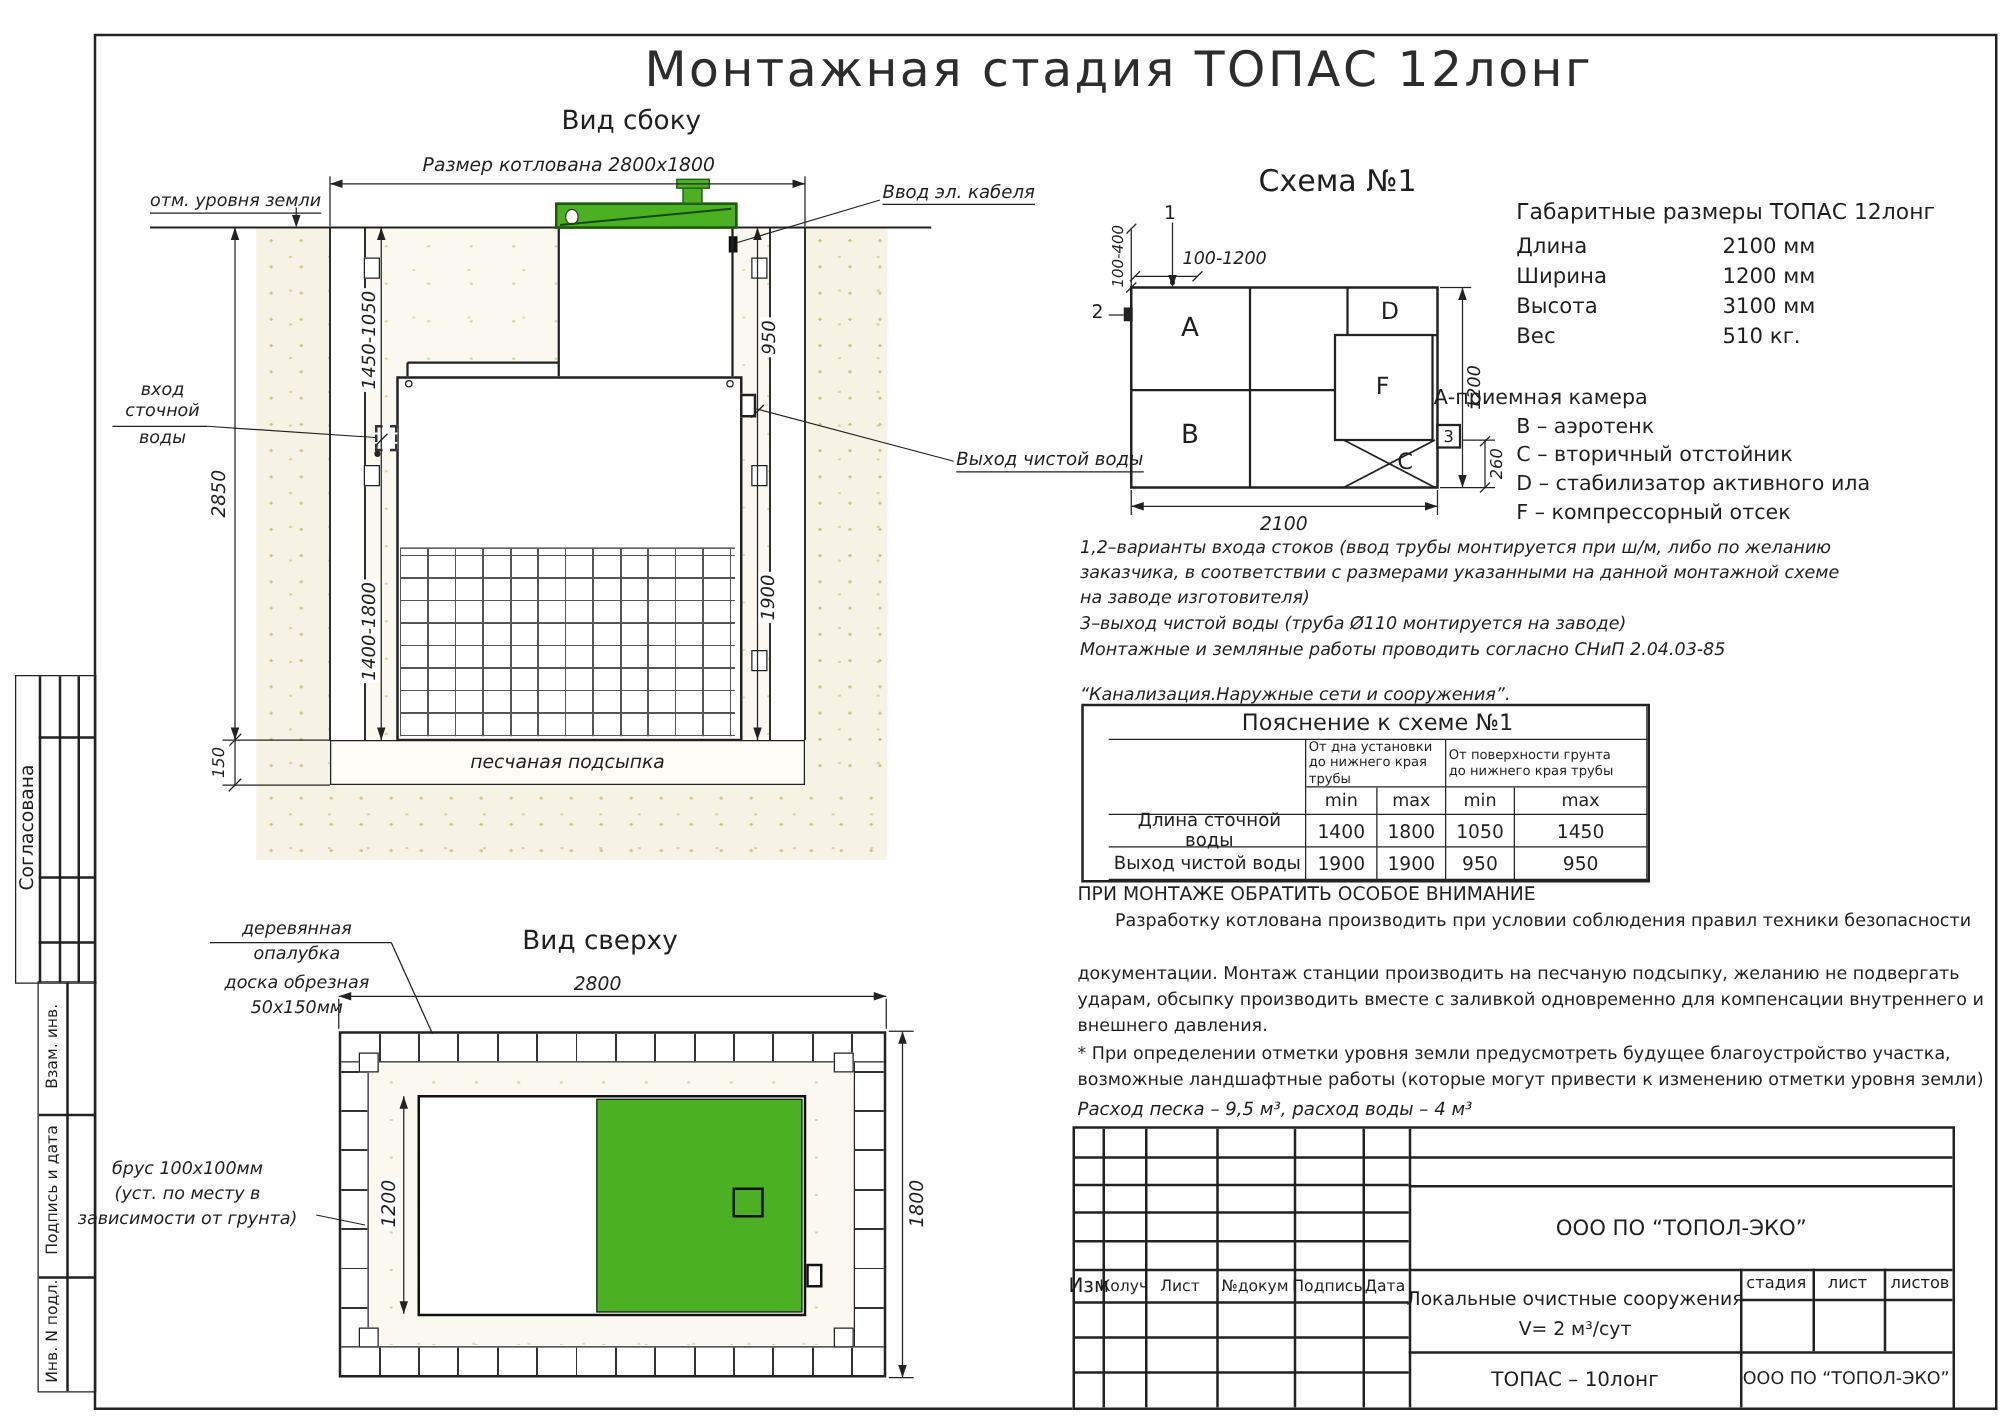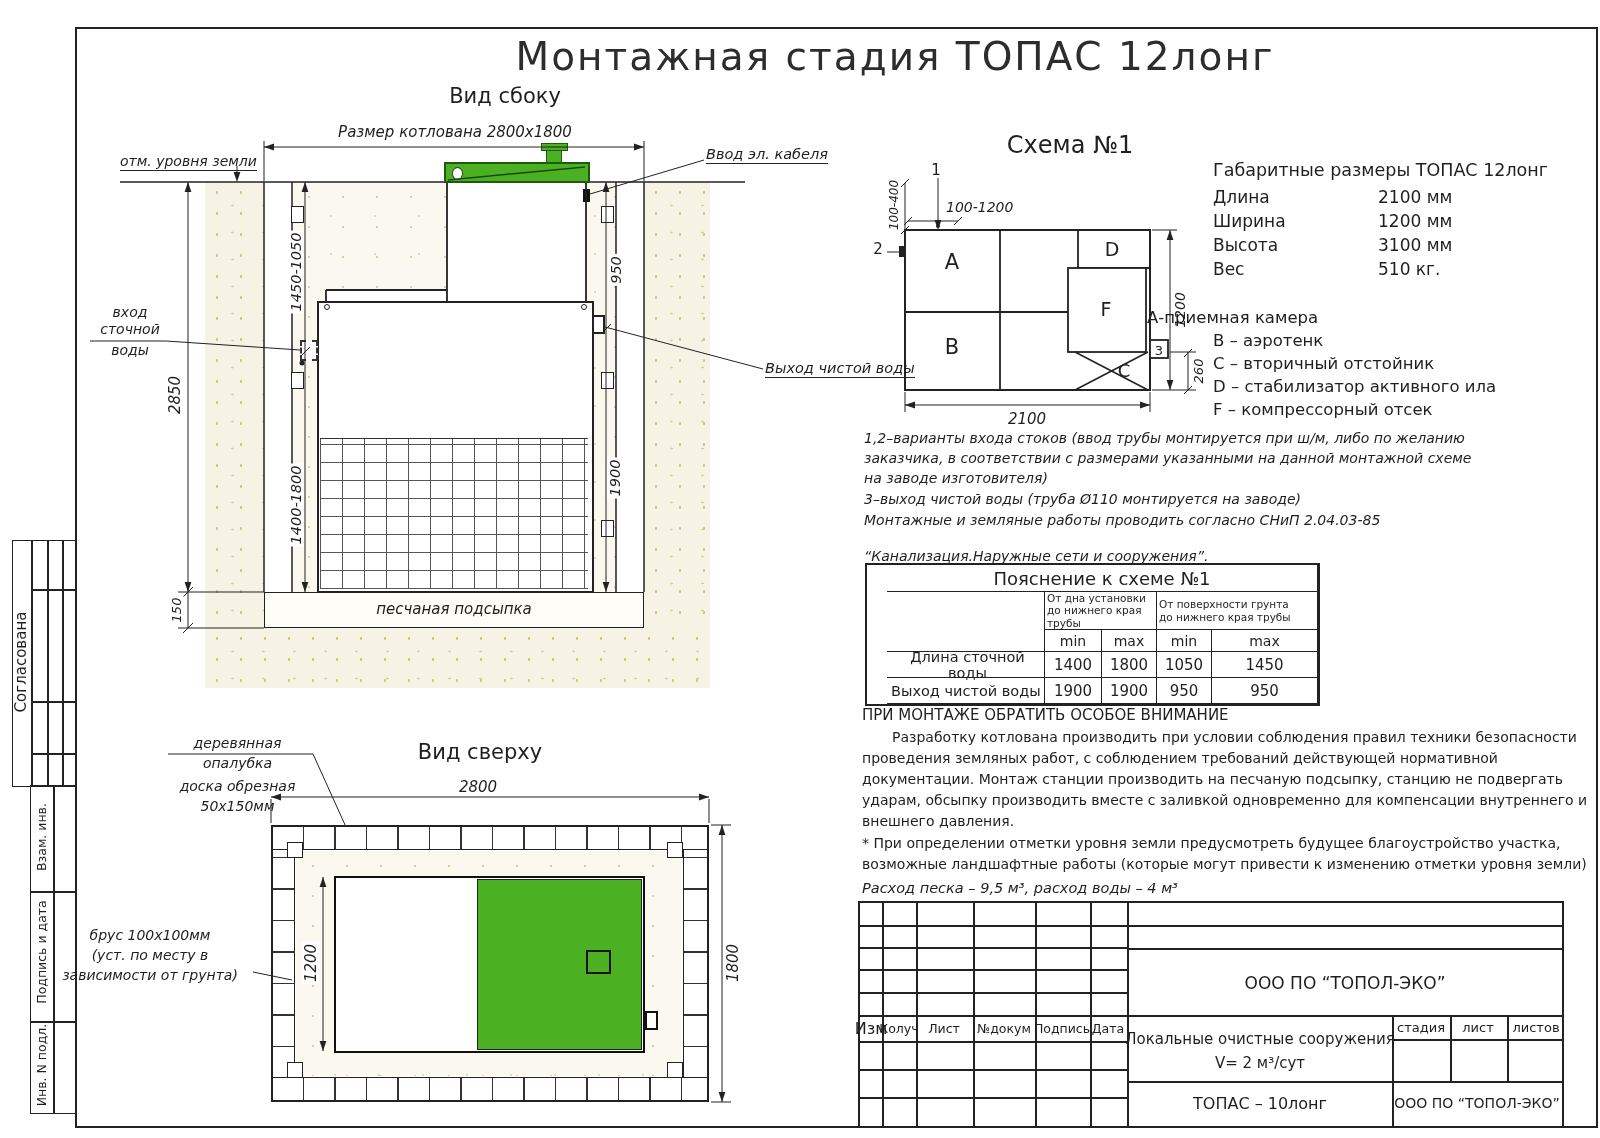--- a/index.html
+++ b/index.html
@@ -301,22 +301,21 @@
     <div style="font-size:15px;">1450</div>
     <div class="tb-cell-left" style="font-size:14.5px;">Выход чистой воды</div>
     <div style="font-size:15px;">1900</div>
     <div style="font-size:15px;">1900</div>
     <div style="font-size:15px;">950</div>
     <div style="font-size:15px;">950</div>
   </div>
 
   <div class="lbl z4" style="left:862px;top:706px;font-size:15px;">ПРИ МОНТАЖЕ ОБРАТИТЬ ОСОБОЕ ВНИМАНИЕ</div>
   <div class="lbl z4" style="left:892px;top:729px;font-size:14px;">Разработку котлована производить при условии соблюдения правил техники безопасности</div>
-  <div class="lbl z4" style="left:862px;top:750px;font-size:14px;">проведения земляных работ, с соблюдением требований действующей нормативной</div>
-  <div class="lbl z4" style="left:862px;top:771px;font-size:14px;">документации. Монтаж станции производить на песчаную подсыпку, станцию не подвергать</div>
+  <div class="lbl z4" style="left:862px;top:771px;font-size:14px;">документации. Монтаж станции производить на песчаную подсыпку, желанию не подвергать</div>
   <div class="lbl z4" style="left:862px;top:792px;font-size:14px;">ударам, обсыпку производить вместе с заливкой одновременно для компенсации внутреннего и</div>
   <div class="lbl z4" style="left:862px;top:813px;font-size:14px;">внешнего давления.</div>
   <div class="lbl z4" style="left:862px;top:835px;font-size:14px;">  * При определении отметки уровня земли предусмотреть будущее благоустройство участка,</div>
   <div class="lbl z4" style="left:862px;top:856px;font-size:14px;">возможные ландшафтные работы (которые могут привести к изменению отметки уровня земли)</div>
   <div class="lbl it z4" style="left:862px;top:880px;font-size:14.5px;">Расход песка – 9,5 м³, расход воды – 4 м³</div>
 
   <div class="ab z4" style="left:858px;top:901px;width:702px;height:223px;border:2px solid #222;box-sizing:content-box;background:#fff;">
 
     <div class="vl" style="left:267px;width:2px;"></div>
 

